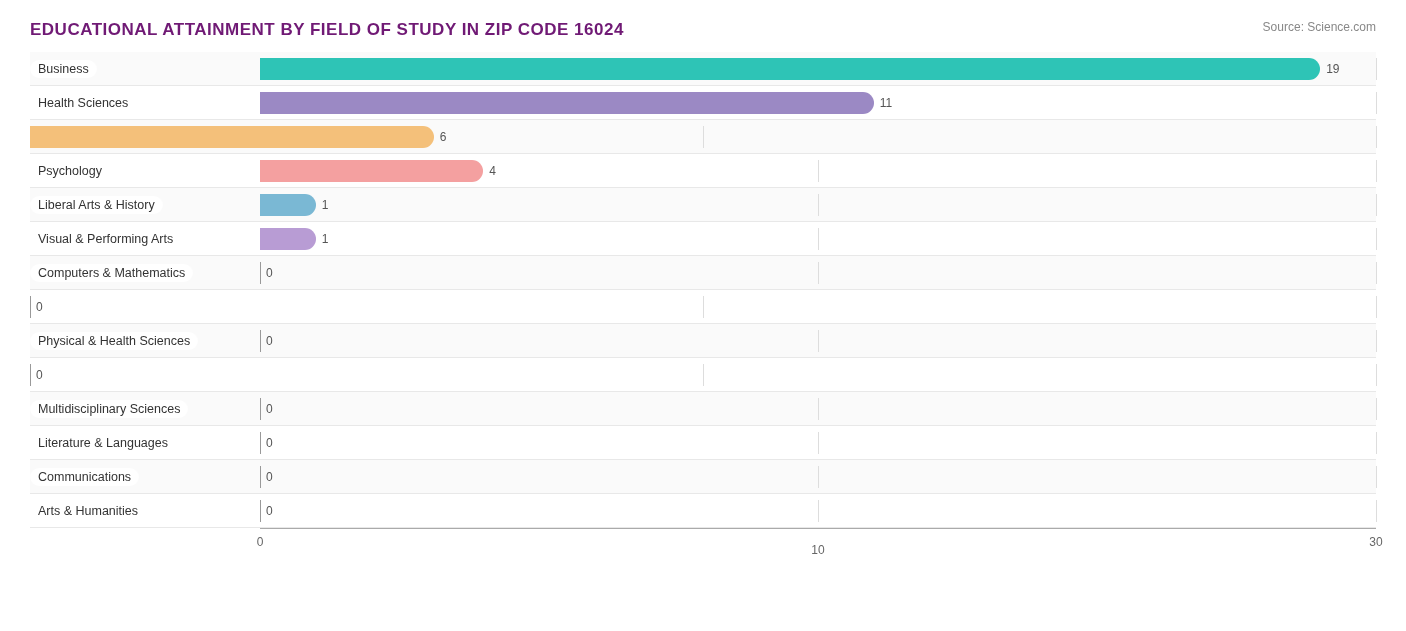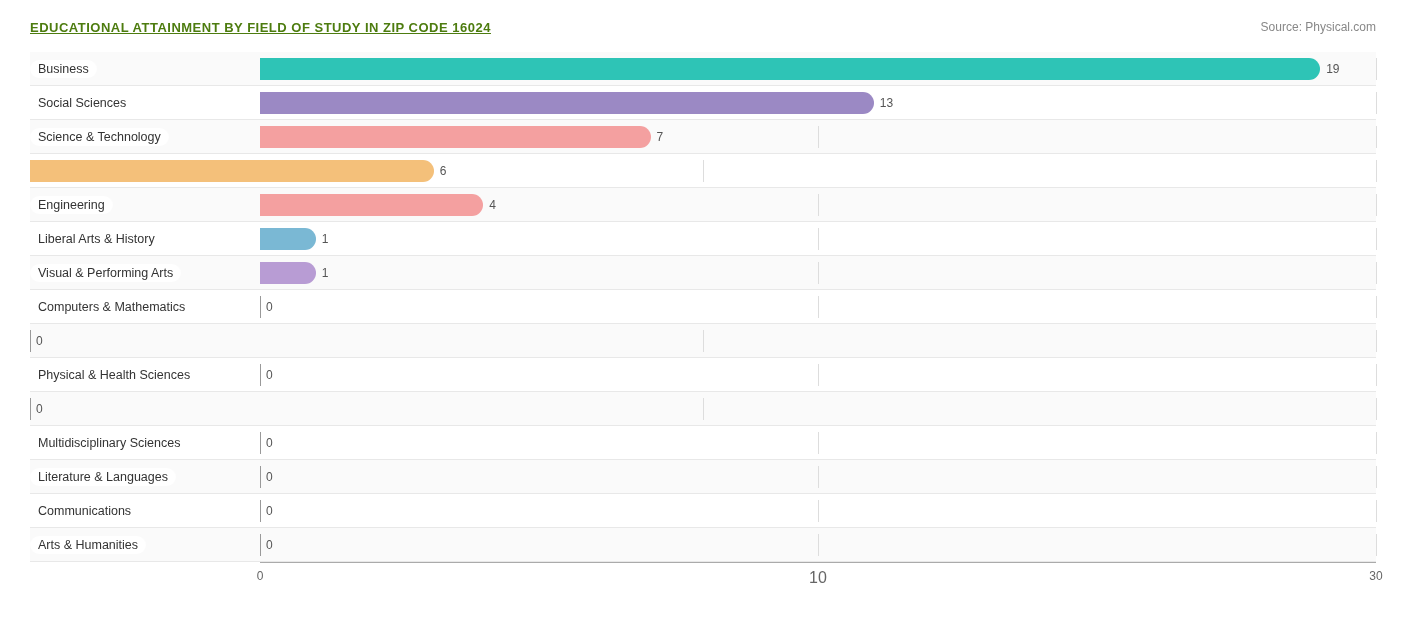--- a/index.html
+++ b/index.html
@@ -4,26 +4,25 @@
   <style>
     * { margin: 0; padding: 0; box-sizing: border-box; }
     body {
       font-family: Arial, sans-serif;
       background: #fff;
       width: 1406px;
       min-height: 631px;
       padding: 20px 30px;
     }
     .chart-title {
-      font-size: 13px;
+      font-size: 17px;
       font-weight: bold;
-      color: #4d7c0f;
+      color: #701a75;
       margin-bottom: 4px;
       letter-spacing: 0.5px;
-      text-decoration: underline;
     }
     .source-line {
       text-align: right;
       font-size: 12px;
       color: #888;
       margin-bottom: 10px;
     }
     .chart-area {
       position: relative;
       width: 100%;
@@ -85,73 +84,61 @@
       background: #ddd;
       z-index: 0;
     }
   </style>
 </head>
 <body>
 
 <div>
   <div style="display:flex; justify-content:space-between; align-items:flex-start; margin-bottom:8px;">
     <h2 class="chart-title">EDUCATIONAL ATTAINMENT BY FIELD OF STUDY IN ZIP CODE 16024</h2>
-    <span class="source-line">Source: Physical.com</span>
+    <span class="source-line">Source: Science.com</span>
   </div>
 
   <div class="chart-area" id="chart-area">
 
   <div class="bar-row">
         <div class="label-area">
           <span class="category-label">Business</span>
         </div>
         <div class="bar-container">
           <div class="grid-line" style="left: 0%; background: rgb(153, 153, 153);"></div>
           <div class="grid-line" style="left: 50%; background: rgb(221, 221, 221);"></div>
           <div class="grid-line" style="left: 100%; background: rgb(221, 221, 221);"></div>
           <div class="bar" style="width: 95%; background: rgb(46, 196, 182); min-width: 20px;"></div>
           <span class="bar-value" style="left: calc(95% + 6px);">19</span>
         </div>
       </div>
       <div class="bar-row">
         <div class="label-area">
-          <span class="category-label">Social Sciences</span>
+          <span class="category-label">Health Sciences</span>
         </div>
         <div class="bar-container">
           <div class="grid-line" style="left: 0%; background: rgb(153, 153, 153);"></div>
           <div class="grid-line" style="left: 50%; background: rgb(221, 221, 221);"></div>
           <div class="grid-line" style="left: 100%; background: rgb(221, 221, 221);"></div>
           <div class="bar" style="width: 55%; background: rgb(155, 137, 196); min-width: 20px;"></div>
-          <span class="bar-value" style="left: calc(55% + 6px);">13</span>
-        </div>
-      </div>
-      <div class="bar-row">
-        <div class="label-area">
-          <span class="category-label">Science &amp; Technology</span>
-        </div>
-        <div class="bar-container">
-          <div class="grid-line" style="left: 0%; background: rgb(153, 153, 153);"></div>
-          <div class="grid-line" style="left: 50%; background: rgb(221, 221, 221);"></div>
-          <div class="grid-line" style="left: 100%; background: rgb(221, 221, 221);"></div>
-          <div class="bar" style="width: 35%; background: rgb(244, 160, 160); min-width: 20px;"></div>
-          <span class="bar-value" style="left: calc(35% + 6px);">7</span>
+          <span class="bar-value" style="left: calc(55% + 6px);">11</span>
         </div>
       </div>
       <div class="bar-row">
         <div class="bar-container">
           <div class="grid-line" style="left: 0%; background: rgb(153, 153, 153);"></div>
           <div class="grid-line" style="left: 50%; background: rgb(221, 221, 221);"></div>
           <div class="grid-line" style="left: 100%; background: rgb(221, 221, 221);"></div>
           <div class="bar" style="width: 30%; background: rgb(244, 192, 122); min-width: 20px;"></div>
           <span class="bar-value" style="left: calc(30% + 6px);">6</span>
         </div>
       </div>
       <div class="bar-row">
         <div class="label-area">
-          <span class="category-label">Engineering</span>
+          <span class="category-label">Psychology</span>
         </div>
         <div class="bar-container">
           <div class="grid-line" style="left: 0%; background: rgb(153, 153, 153);"></div>
           <div class="grid-line" style="left: 50%; background: rgb(221, 221, 221);"></div>
           <div class="grid-line" style="left: 100%; background: rgb(221, 221, 221);"></div>
           <div class="bar" style="width: 20%; background: rgb(244, 160, 160); min-width: 20px;"></div>
           <span class="bar-value" style="left: calc(20% + 6px);">4</span>
         </div>
       </div>
       <div class="bar-row">
@@ -265,16 +252,16 @@
           <div class="grid-line" style="left: 50%; background: rgb(221, 221, 221);"></div>
           <div class="grid-line" style="left: 100%; background: rgb(221, 221, 221);"></div>
           <div class="bar" style="width: 0%; background: rgb(94, 196, 182); min-width: 0px;"></div>
           <span class="bar-value" style="left: calc(0% + 6px);">0</span>
         </div>
       </div>
     </div>
 
   <div style="position:relative; margin-left:230px; height:28px; border-top:1.5px solid #aaa;">
     <span style="position:absolute; left:0%; transform:translateX(-50%); font-size:12px; color:#666; top:6px;">0</span>
-    <span style="position:absolute; left:50%; transform:translateX(-50%); font-size:16px; color:#666; top:6px;">10</span>
+    <span style="position:absolute; left:50%; transform:translateX(-50%); font-size:12px; color:#666; top:14px;">10</span>
     <span style="position:absolute; left:100%; transform:translateX(-50%); font-size:12px; color:#666; top:6px;">30</span>
   </div>
 </div>
 
 </body></html>

